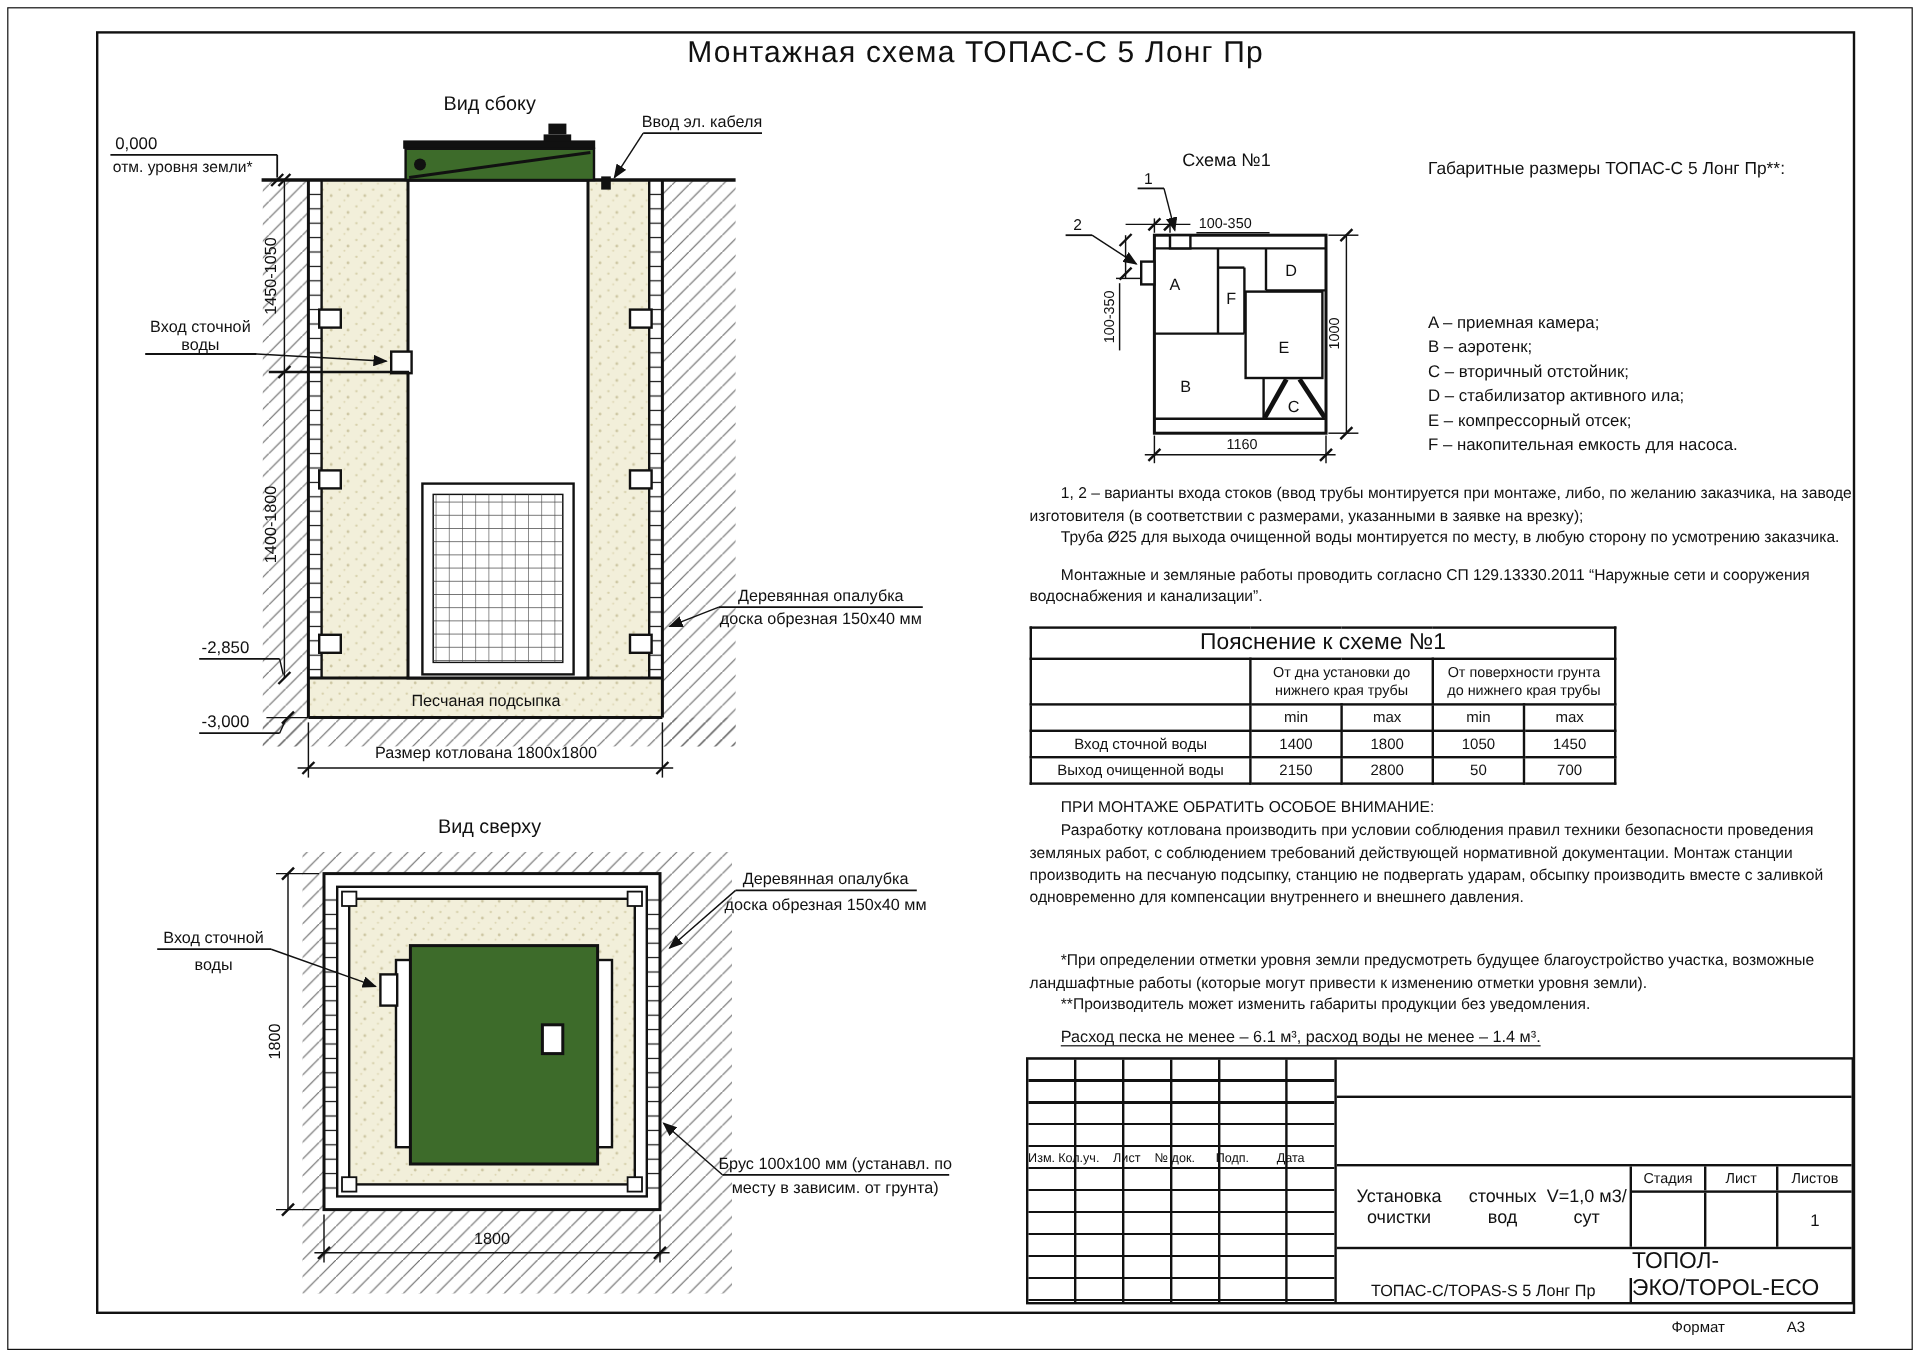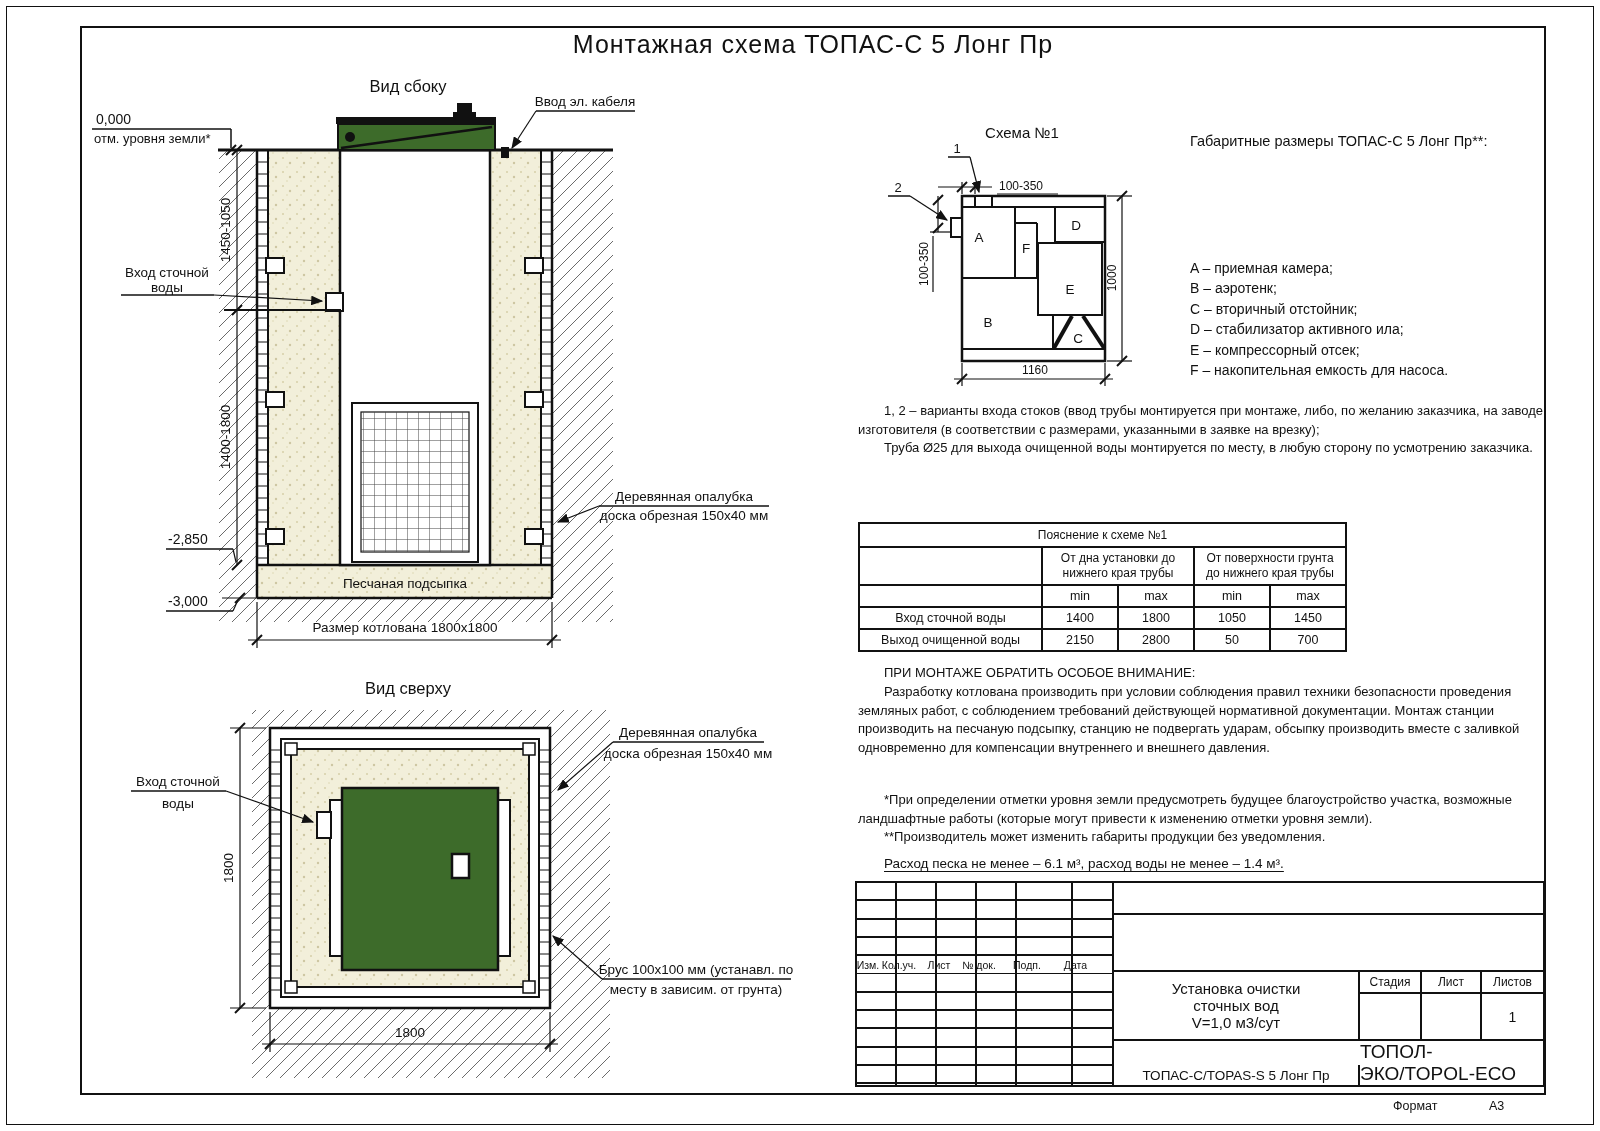--- a/index.html
+++ b/index.html
@@ -17,21 +17,21 @@
   .dims-title{position:absolute;left:1190px;top:133px;font-size:14.5px;}
   .dims-rows{position:absolute;left:1190px;top:164px;font-size:14px;line-height:20px;}
   .dims-row{display:flex;}
   .dims-row .lbl{width:135px;}
   .legend{position:absolute;left:1190px;top:258px;font-size:14px;line-height:20.4px;}
   .notes{position:absolute;left:858px;top:402px;width:694px;font-size:13px;line-height:18.6px;}
   .notes p{margin:0;text-indent:26px;}
   .notes p.gap{margin-top:12px;}
   table.expl{position:absolute;left:858px;top:522px;border-collapse:collapse;font-size:12.5px;}
   table.expl td{border:2px solid #111;text-align:center;padding:1px 3px;}
-  td.tt{height:20px;font-size:12px;}
+  td.tt{height:20px;font-size:19px;}
   td.gh{font-size:12px;line-height:1.25;height:34px;}
   td.mm{height:18px;}
   td.dr{height:18px;}
   .attention{position:absolute;left:858px;top:664px;width:684px;font-size:13px;line-height:18.8px;}
   .attention .hd{text-indent:26px;}
   .attention p{margin:0;text-indent:26px;}
   .footnotes{position:absolute;left:858px;top:791px;width:690px;font-size:13px;line-height:18.6px;}
   .footnotes p{margin:0;text-indent:26px;}
   .consumption{position:absolute;left:884px;top:856px;font-size:13.5px;text-decoration:underline;text-underline-offset:3px;}
   
@@ -43,21 +43,21 @@
        linear-gradient(#111,#111) 118px 0/2px 100% no-repeat,
        linear-gradient(#111,#111) 158px 0/2px 100% no-repeat,
        linear-gradient(#111,#111) 214px 0/2px 100% no-repeat,
        repeating-linear-gradient(to bottom,transparent 0 16.3px,#111 16.3px 18.3px);}
   #rev-headers{position:absolute;left:0;top:73.2px;width:255px;height:18.3px;display:flex;font-size:10.5px;}
   #rev-headers div{display:flex;align-items:center;justify-content:center;overflow:hidden;}
   #tb-right{position:absolute;left:255px;top:0;right:0;bottom:0;border-left:2px solid #111;display:flex;flex-direction:column;}
   .tbr-a{height:31px;border-bottom:2px solid #111;}
   .tbr-b{height:58px;border-bottom:2px solid #111;}
   .tbr-main{height:70px;border-bottom:2px solid #111;display:flex;}
-  .tbr-main .prod{width:244px;border-right:2px solid #111;display:flex;flex-direction:column;
+  .tbr-main .prod{width:244px;border-right:2px solid #111;display:flex;flex-direction:row;
       align-items:center;justify-content:center;font-size:15px;line-height:17px;text-align:center;}
   .tbr-main .stage-wrap{flex:1;display:flex;flex-direction:column;}
   .stage-heads{display:flex;height:20px;border-bottom:2px solid #111;font-size:12px;}
   .stage-heads div{display:flex;align-items:center;justify-content:center;}
   .stage-vals{flex:1;display:flex;font-size:14px;}
   .stage-vals div{display:flex;align-items:center;justify-content:center;}
   .c-stage{width:60px;border-right:2px solid #111;}
   .c-sheet{width:58px;border-right:2px solid #111;}
   .c-sheets{flex:1;}
   .tbr-bottom{flex:1;display:flex;}
@@ -310,20 +310,21 @@
     <div>B – аэротенк;</div>
     <div>C – вторичный отстойник;</div>
     <div>D – стабилизатор активного ила;</div>
     <div>E – компрессорный отсек;</div>
     <div>F – накопительная емкость для насоса.</div>
   </div>
 
   <div class="notes">
     <p>1, 2 – варианты входа стоков (ввод трубы монтируется при монтаже, либо, по желанию заказчика, на заводе изготовителя (в соответствии с размерами, указанными в заявке на врезку);</p>
     <p>Труба Ø25 для выхода очищенной воды монтируется по месту, в любую сторону по усмотрению заказчика.</p>
+    <p class="gap">Монтажные и земляные работы проводить согласно СП 129.13330.2011 “Наружные сети и сооружения водоснабжения и канализации”.</p>
   </div>
 
   <table class="expl">
     <colgroup>
         <col style="width:183px">
         <col style="width:76px">
         <col style="width:76px">
         <col style="width:76px">
         <col style="width:76px">
       </colgroup>

